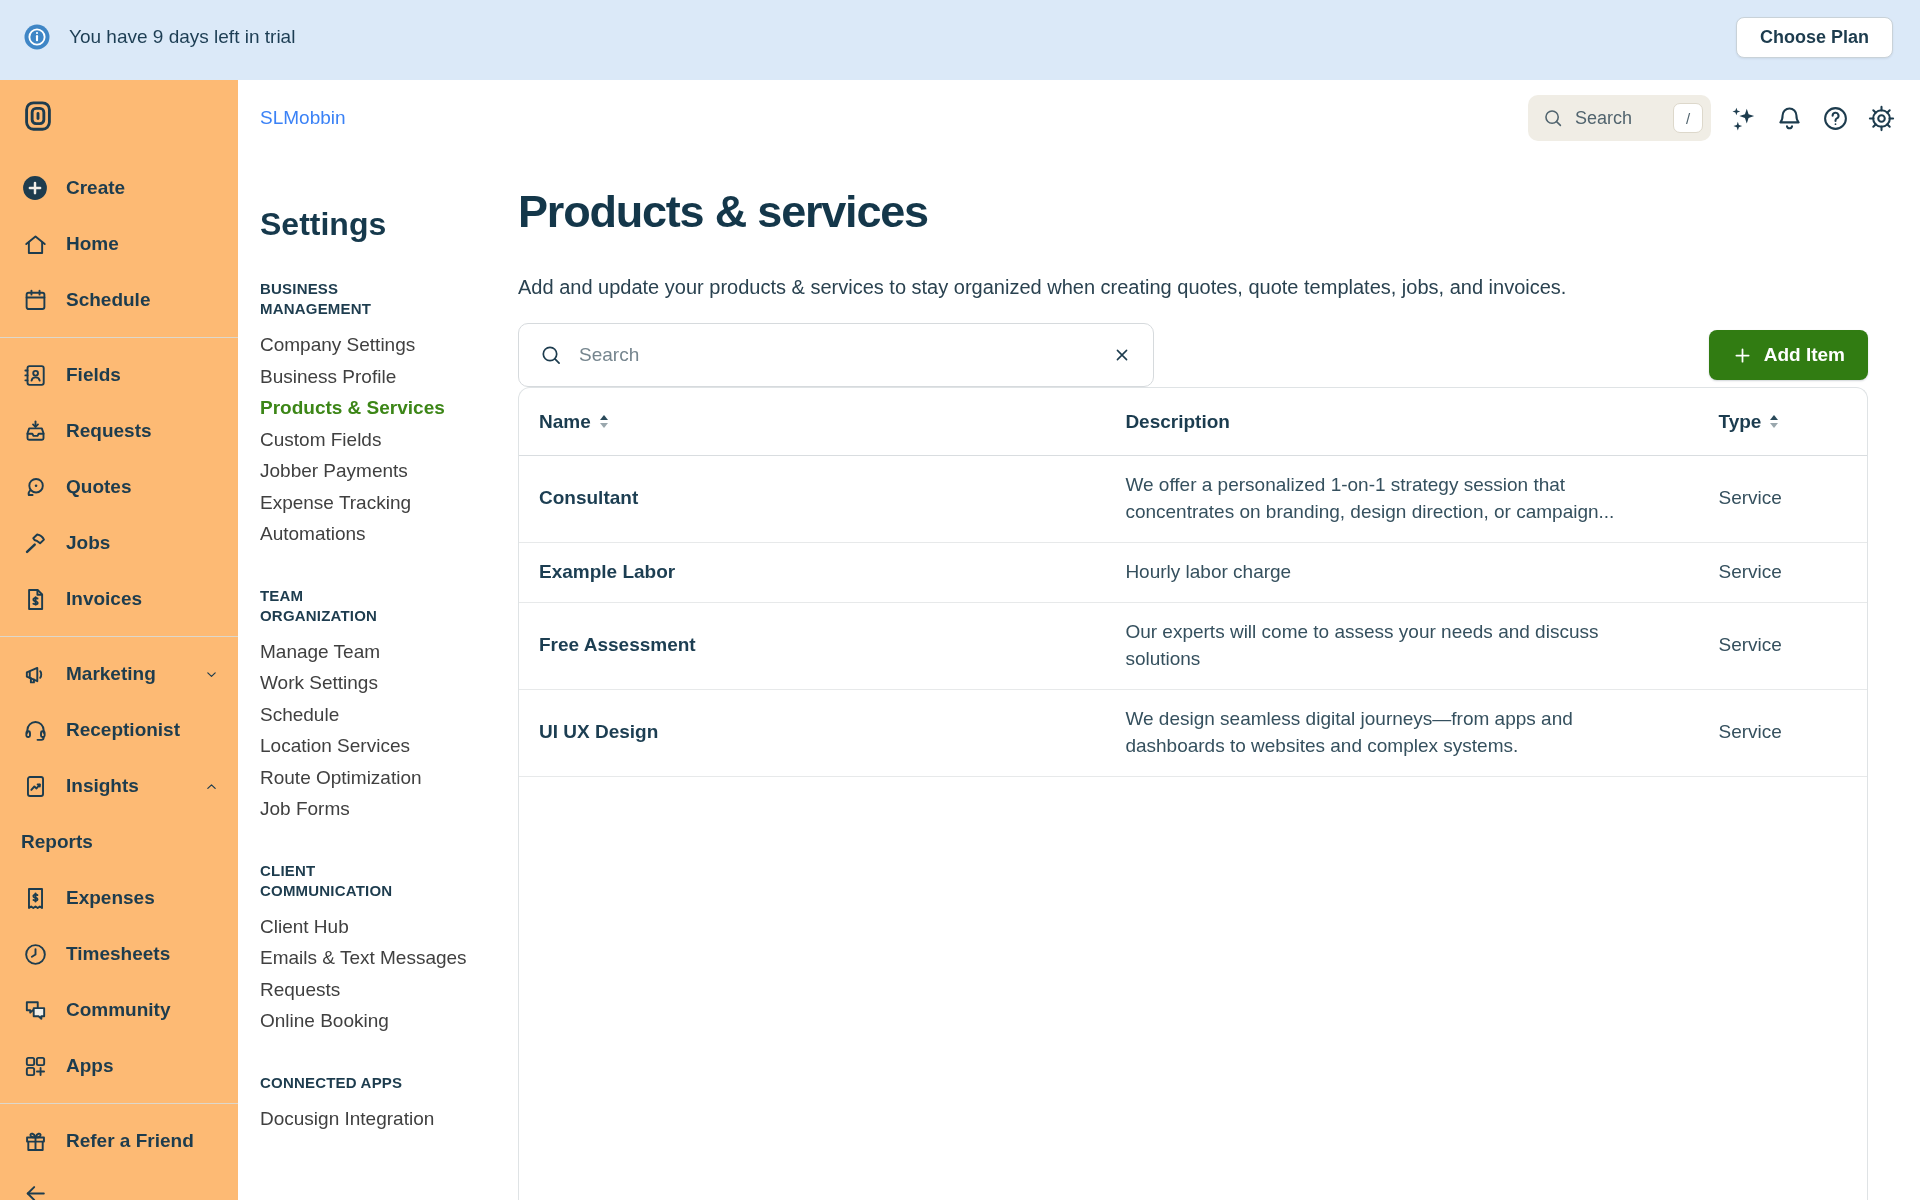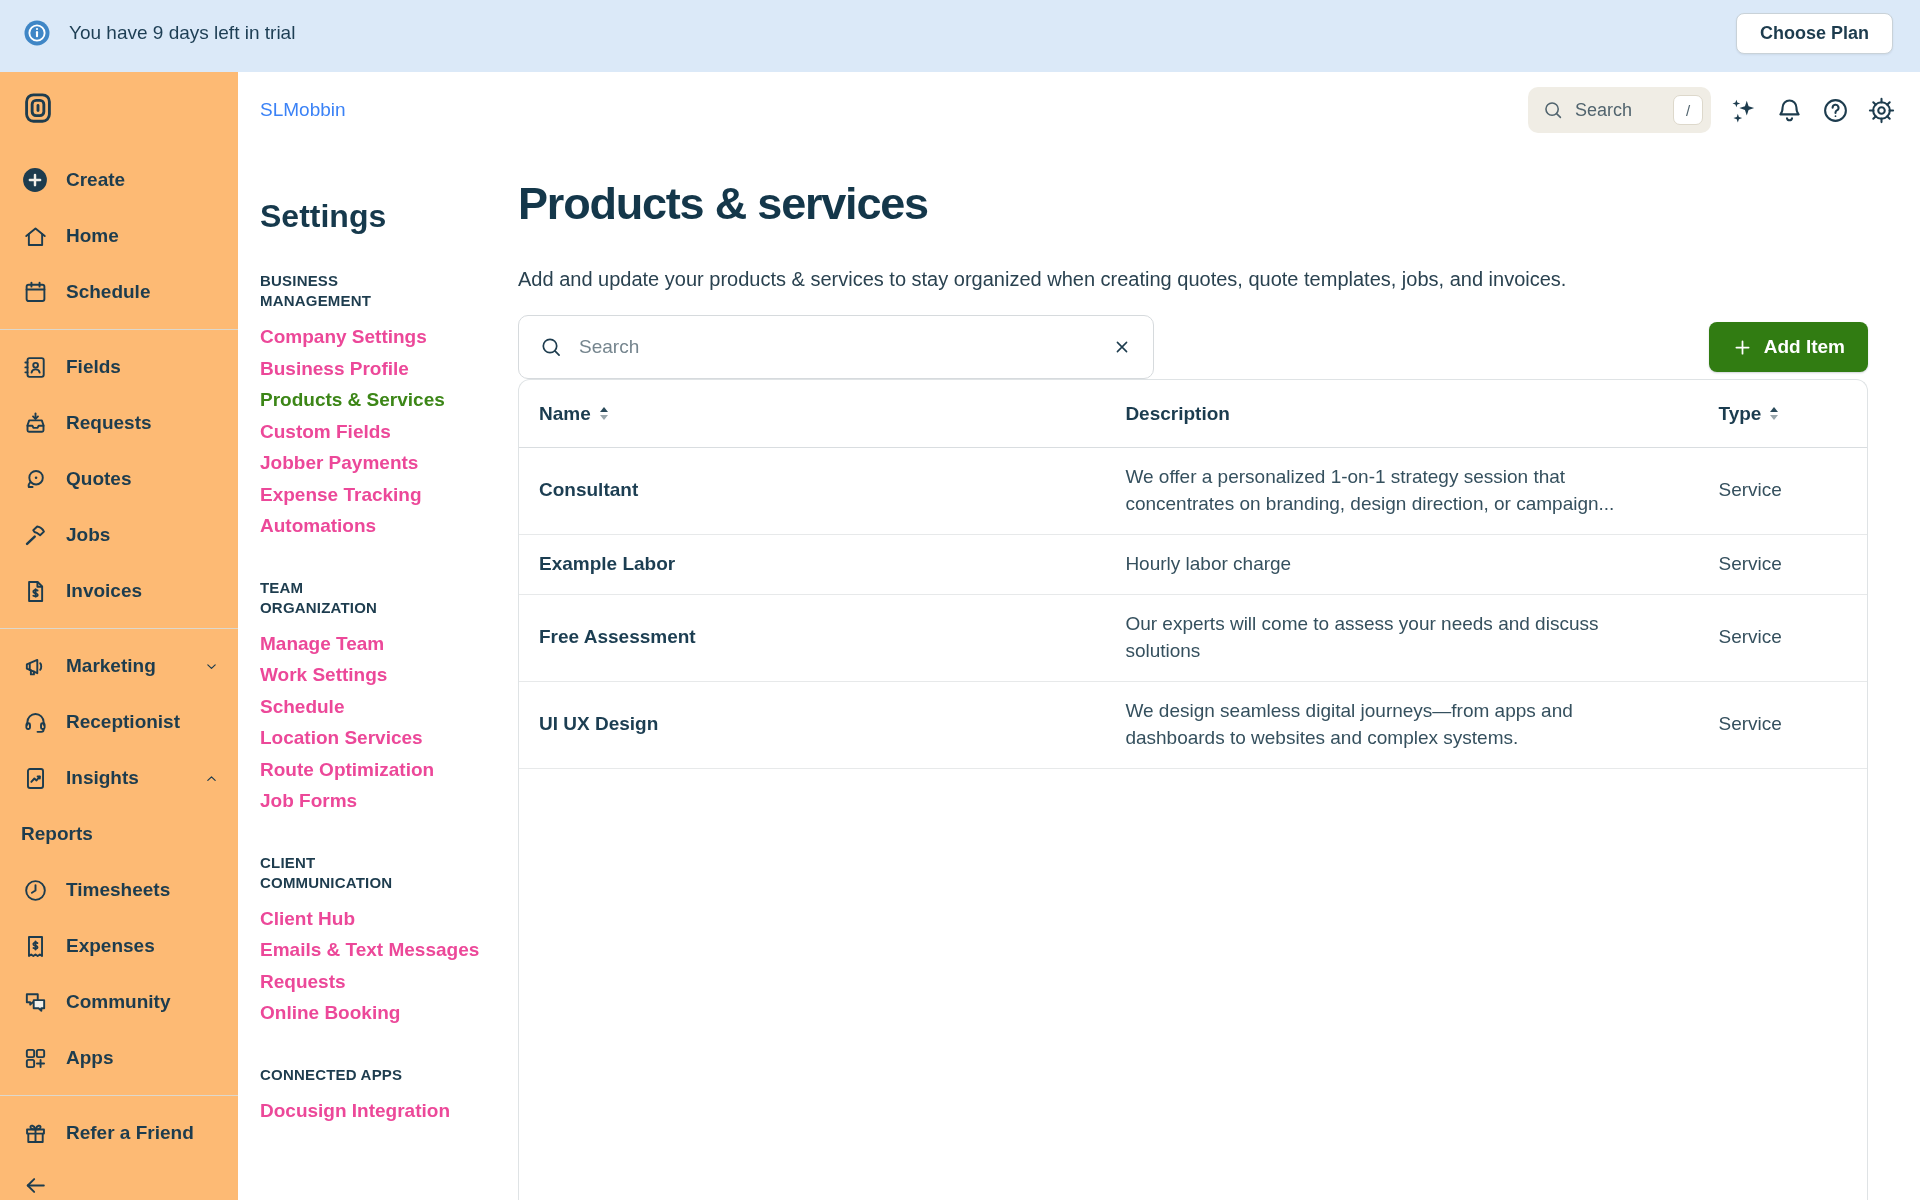--- a/index.html
+++ b/index.html
@@ -7,21 +7,21 @@
   body {
     width:1920px; height:1200px; overflow:hidden;
     font-family:"Liberation Sans", sans-serif;
     color:#1d3c4e; background:#fff;
   }
   .icon { display:inline-flex; align-items:center; justify-content:center; flex:none; }
   .icon svg { display:block; }
 
   
   .trial-banner {
-    height:72px; background:#dbe9f8; display:flex; align-items:center;
+    height:80px; background:#dbe9f8; display:flex; align-items:center;
     padding:0 27px 6px 22px; gap:17px;
   }
   .trial-banner .msg { font-size:19px; color:#1d3e54; font-weight:500; }
   .choose-plan {
     margin-left:auto; height:41px; padding:0 23px; background:#fff;
     border:1px solid #c9d2d8; border-radius:8px; font-family:inherit;
     font-size:18px; font-weight:bold; color:#1d3c4e; cursor:pointer;
     box-shadow:0 1px 2px rgba(20,40,60,.08);
   }
 
@@ -68,21 +68,21 @@
 
   
   .body-row { flex:1; display:flex; min-height:0; }
   .settings-nav { width:280px; flex:none; padding:50px 24px 0 22px; }
   .settings-title { font-size:32px; font-weight:bold; color:#16394c; margin:0; }
   .settings-heading {
     margin-top:36px; margin-bottom:10px; font-size:15px; font-weight:bold;
     color:#1d3c4e; line-height:20px; letter-spacing:.2px; max-width:150px;
   }
   .settings-item {
-    font-size:19px; line-height:31.5px; color:#ec4899; cursor:pointer;font-weight:bold;
+    font-size:19px; line-height:31.5px; color:#404040; cursor:pointer;
   }
   .settings-item.active { color:#3c8617; font-weight:bold; }
 
   .main { flex:1; min-width:0; padding:30px 52px 0 0; display:flex; flex-direction:column; }
   .page-title { margin:0; font-size:45px; font-weight:bold; letter-spacing:-1.2px; color:#14374a; }
   .page-desc { margin:38px 0 0; font-size:20px; color:#2a4250; }
 
   .toolbar-row { margin-top:24px; display:flex; align-items:center; justify-content:space-between; }
   .search-box {
     width:636px; height:64px; border:1.5px solid #d6dadd; border-radius:10px;
@@ -267,35 +267,35 @@
                 <path d="m6.8 14.7 5.2-5 5.2 5"></path>
               </svg>
             </span>
           </div>
           <div class="side-item child">
             <span>Reports</span>
           </div>
           <div class="side-item">
             <span class="islot icon">
               <svg width="27" height="27" viewBox="0 0 24 24" fill="none" stroke="currentColor" stroke-width="1.7" stroke-linecap="round" stroke-linejoin="round">
-                <circle cx="12" cy="12" r="8.3"></circle>
-                <path d="M12 7.2V12l-3.2 2"></path>
-              </svg>
-            </span>
-            <span>Timesheets</span>
-          </div>
-          <div class="side-item">
-            <span class="islot icon">
-              <svg width="27" height="27" viewBox="0 0 24 24" fill="none" stroke="currentColor" stroke-width="1.7" stroke-linecap="round" stroke-linejoin="round">
                 <path d="M6.2 3.5h11.6v17l-1.93-1.4-1.94 1.4-1.93-1.4-1.94 1.4-1.93-1.4-1.93 1.4z"></path>
                 <path d="M12 7.6v7"></path>
                 <path d="M13.7 8.9c-2.3-1-4 .1-3.5 1.4.5 1.2 3.6.8 3.6 2.3 0 1.2-2 1.6-3.6.7"></path>
               </svg>
             </span>
             <span>Expenses</span>
+          </div>
+          <div class="side-item">
+            <span class="islot icon">
+              <svg width="27" height="27" viewBox="0 0 24 24" fill="none" stroke="currentColor" stroke-width="1.7" stroke-linecap="round" stroke-linejoin="round">
+                <circle cx="12" cy="12" r="8.3"></circle>
+                <path d="M12 7.2V12l-3.2 2"></path>
+              </svg>
+            </span>
+            <span>Timesheets</span>
           </div>
           <div class="side-item">
             <span class="islot icon">
               <svg width="27" height="27" viewBox="0 0 24 24" fill="none" stroke="currentColor" stroke-width="1.7" stroke-linecap="round" stroke-linejoin="round">
                 <path d="M4.3 4.7h9.7v7.1H9.6l-2.3 2.1v-2.1H4.3z"></path>
                 <path d="M10.4 9.9h9.3v7.2h-2.5v2.2l-2.5-2.2h-4.3z" fill="#f1efe9"></path>
               </svg>
             </span>
             <span>Community</span>
           </div>

